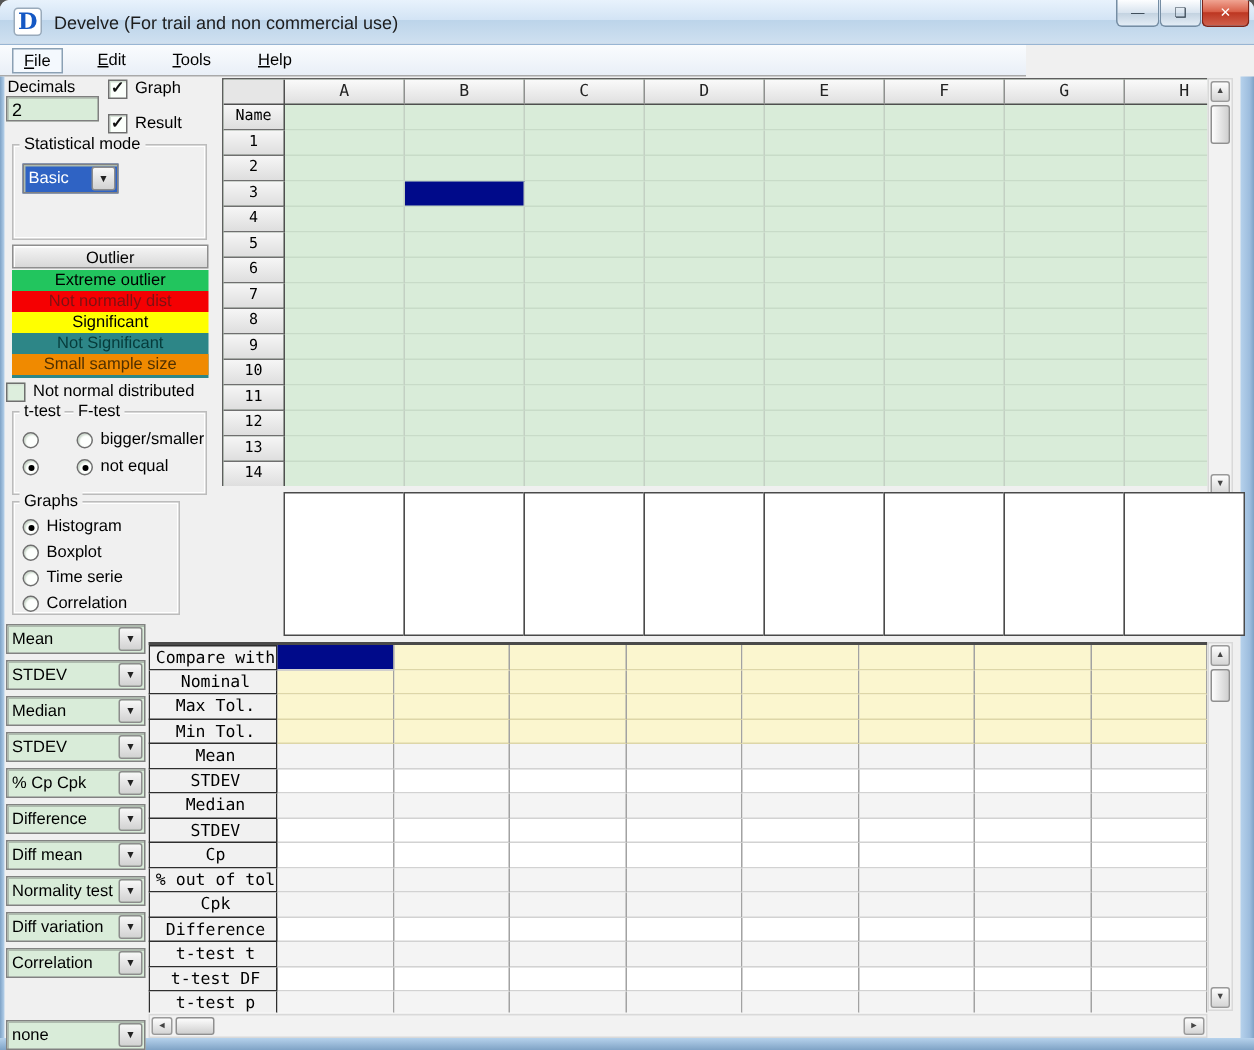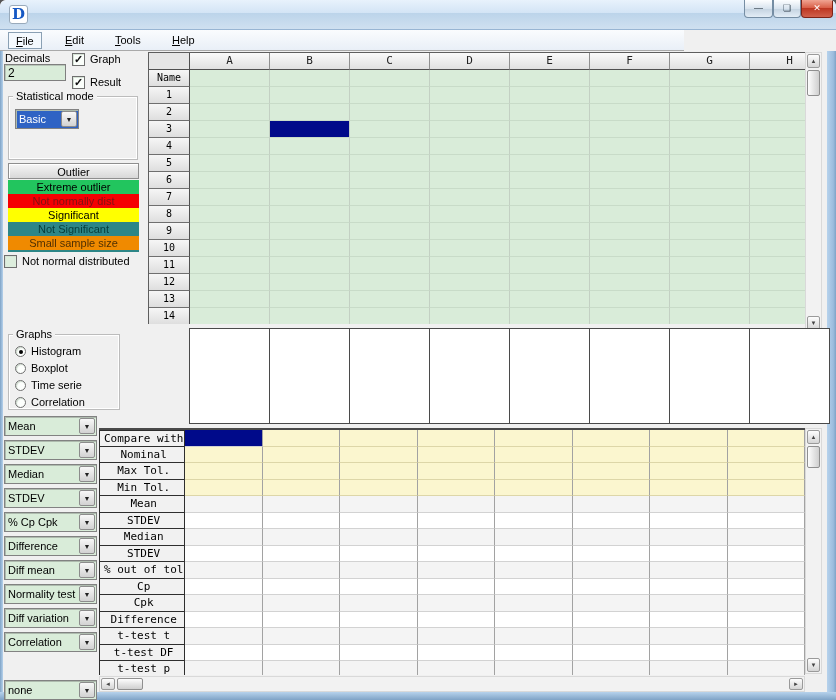--- a/index.html
+++ b/index.html
@@ -117,20 +117,21 @@
   .sb-v .sb-thumb { left:1px; width:13px; }
   .sb-h .sb-thumb { top:1px; height:12px; background:linear-gradient(#fdfdfd,#cfcfcf); }
 </style>
 </head>
 <body>
 
 <div class="window">
 
   <div class="titlebar">
     <div class="app-icon"><span>D</span></div>
+    <div class="win-title">Develve (For trail and non commercial use)</div>
     <div class="wbtn min"><span>—</span></div>
     <div class="wbtn max"><span>❏</span></div>
     <div class="wbtn close"><span>✕</span></div>
   </div>
 
   <div class="menubar" id="menubar">
       <div class="menu-item focused" style="left: 8px;"><span class="u">F</span>ile</div>
       <div class="menu-item" style="left: 58px;"><span class="u">E</span>dit</div>
       <div class="menu-item" style="left: 108px;"><span class="u">T</span>ools</div>
       <div class="menu-item" style="left: 165px;"><span class="u">H</span>elp</div>
@@ -167,20 +168,40 @@
       <div class="legend-item" style="top: 208px; height: 14px; line-height: 14px; background: rgb(255, 255, 0); color: rgb(0, 0, 0); border: 0px;">Significant</div>
       <div class="legend-item" style="top: 222px; height: 30px; line-height: 14px; background: rgb(45, 134, 135); color: rgb(6, 59, 59); border: 0px;">Not Significant</div>
       <div class="legend-item" style="top: 236px; height: 14px; line-height: 14px; background: rgb(240, 138, 0); color: rgb(80, 48, 0); border: 0px;">Small sample size</div>
     </div>
 
   <div class="checkbox-row" style="left:4px; top:255px; width:140px;">
     <span class="checkbox-box" id="cb-notnormal" style="background:#ddeedd;"></span>
     <span class="cb-label">Not normal distributed</span>
   </div>
 
+  <div class="groupbox" style="left:8px; top:274px; width:130px; height:56px;">
+    <span class="caption" style="left:4px;">t-test</span>
+    <span class="caption" style="left:40px;">F-test</span>
+    <div id="test-radios">
+        <div class="radio-row" style="left: 6px; top: 12px; width: 14px;">
+          <span class="radio-circ"></span>
+        </div>
+        <div class="radio-row" style="left: 6px; top: 30px; width: 14px;">
+          <span class="radio-circ sel"></span>
+        </div>
+        <div class="radio-row" style="left: 42px; top: 12px; width: 86px;">
+          <span class="radio-circ"></span>
+          <span class="rd-label">bigger/smaller</span>
+        </div>
+        <div class="radio-row" style="left: 42px; top: 30px; width: 86px;">
+          <span class="radio-circ sel"></span>
+          <span class="rd-label">not equal</span>
+        </div>
+      </div>
+  </div>
 
   <div class="groupbox" style="left:8px; top:334px; width:112px; height:76px;">
     <span class="caption" style="left:4px;">Graphs</span>
     <div id="graphs-radios">
         <div class="radio-row" style="left: 6px; top: 10px; width: 100px;">
           <span class="radio-circ sel"></span>
           <span class="rd-label">Histogram</span>
         </div>
         <div class="radio-row" style="left: 6px; top: 27px; width: 100px;">
           <span class="radio-circ"></span>
@@ -530,40 +551,40 @@
           <div class="r-cell"></div>
           <div class="r-cell"></div>
           <div class="r-cell"></div>
           <div class="r-cell"></div>
           <div class="r-cell"></div>
           <div class="r-cell"></div>
           <div class="r-cell"></div>
           <div class="r-cell"></div>
         </div>
         <div class="r-row">
+          <div class="r-label">Cp</div>
+          <div class="r-cell"></div>
+          <div class="r-cell"></div>
+          <div class="r-cell"></div>
+          <div class="r-cell"></div>
+          <div class="r-cell"></div>
+          <div class="r-cell"></div>
+          <div class="r-cell"></div>
+          <div class="r-cell"></div>
+        </div>
+        <div class="r-row">
           <div class="r-label">% out of tol</div>
           <div class="r-cell alt"></div>
           <div class="r-cell alt"></div>
           <div class="r-cell alt"></div>
           <div class="r-cell alt"></div>
           <div class="r-cell alt"></div>
           <div class="r-cell alt"></div>
           <div class="r-cell alt"></div>
           <div class="r-cell alt"></div>
-        </div>
-        <div class="r-row">
-          <div class="r-label">Cp</div>
-          <div class="r-cell"></div>
-          <div class="r-cell"></div>
-          <div class="r-cell"></div>
-          <div class="r-cell"></div>
-          <div class="r-cell"></div>
-          <div class="r-cell"></div>
-          <div class="r-cell"></div>
-          <div class="r-cell"></div>
         </div>
         <div class="r-row">
           <div class="r-label">Cpk</div>
           <div class="r-cell alt"></div>
           <div class="r-cell alt"></div>
           <div class="r-cell alt"></div>
           <div class="r-cell alt"></div>
           <div class="r-cell alt"></div>
           <div class="r-cell alt"></div>
           <div class="r-cell alt"></div>

